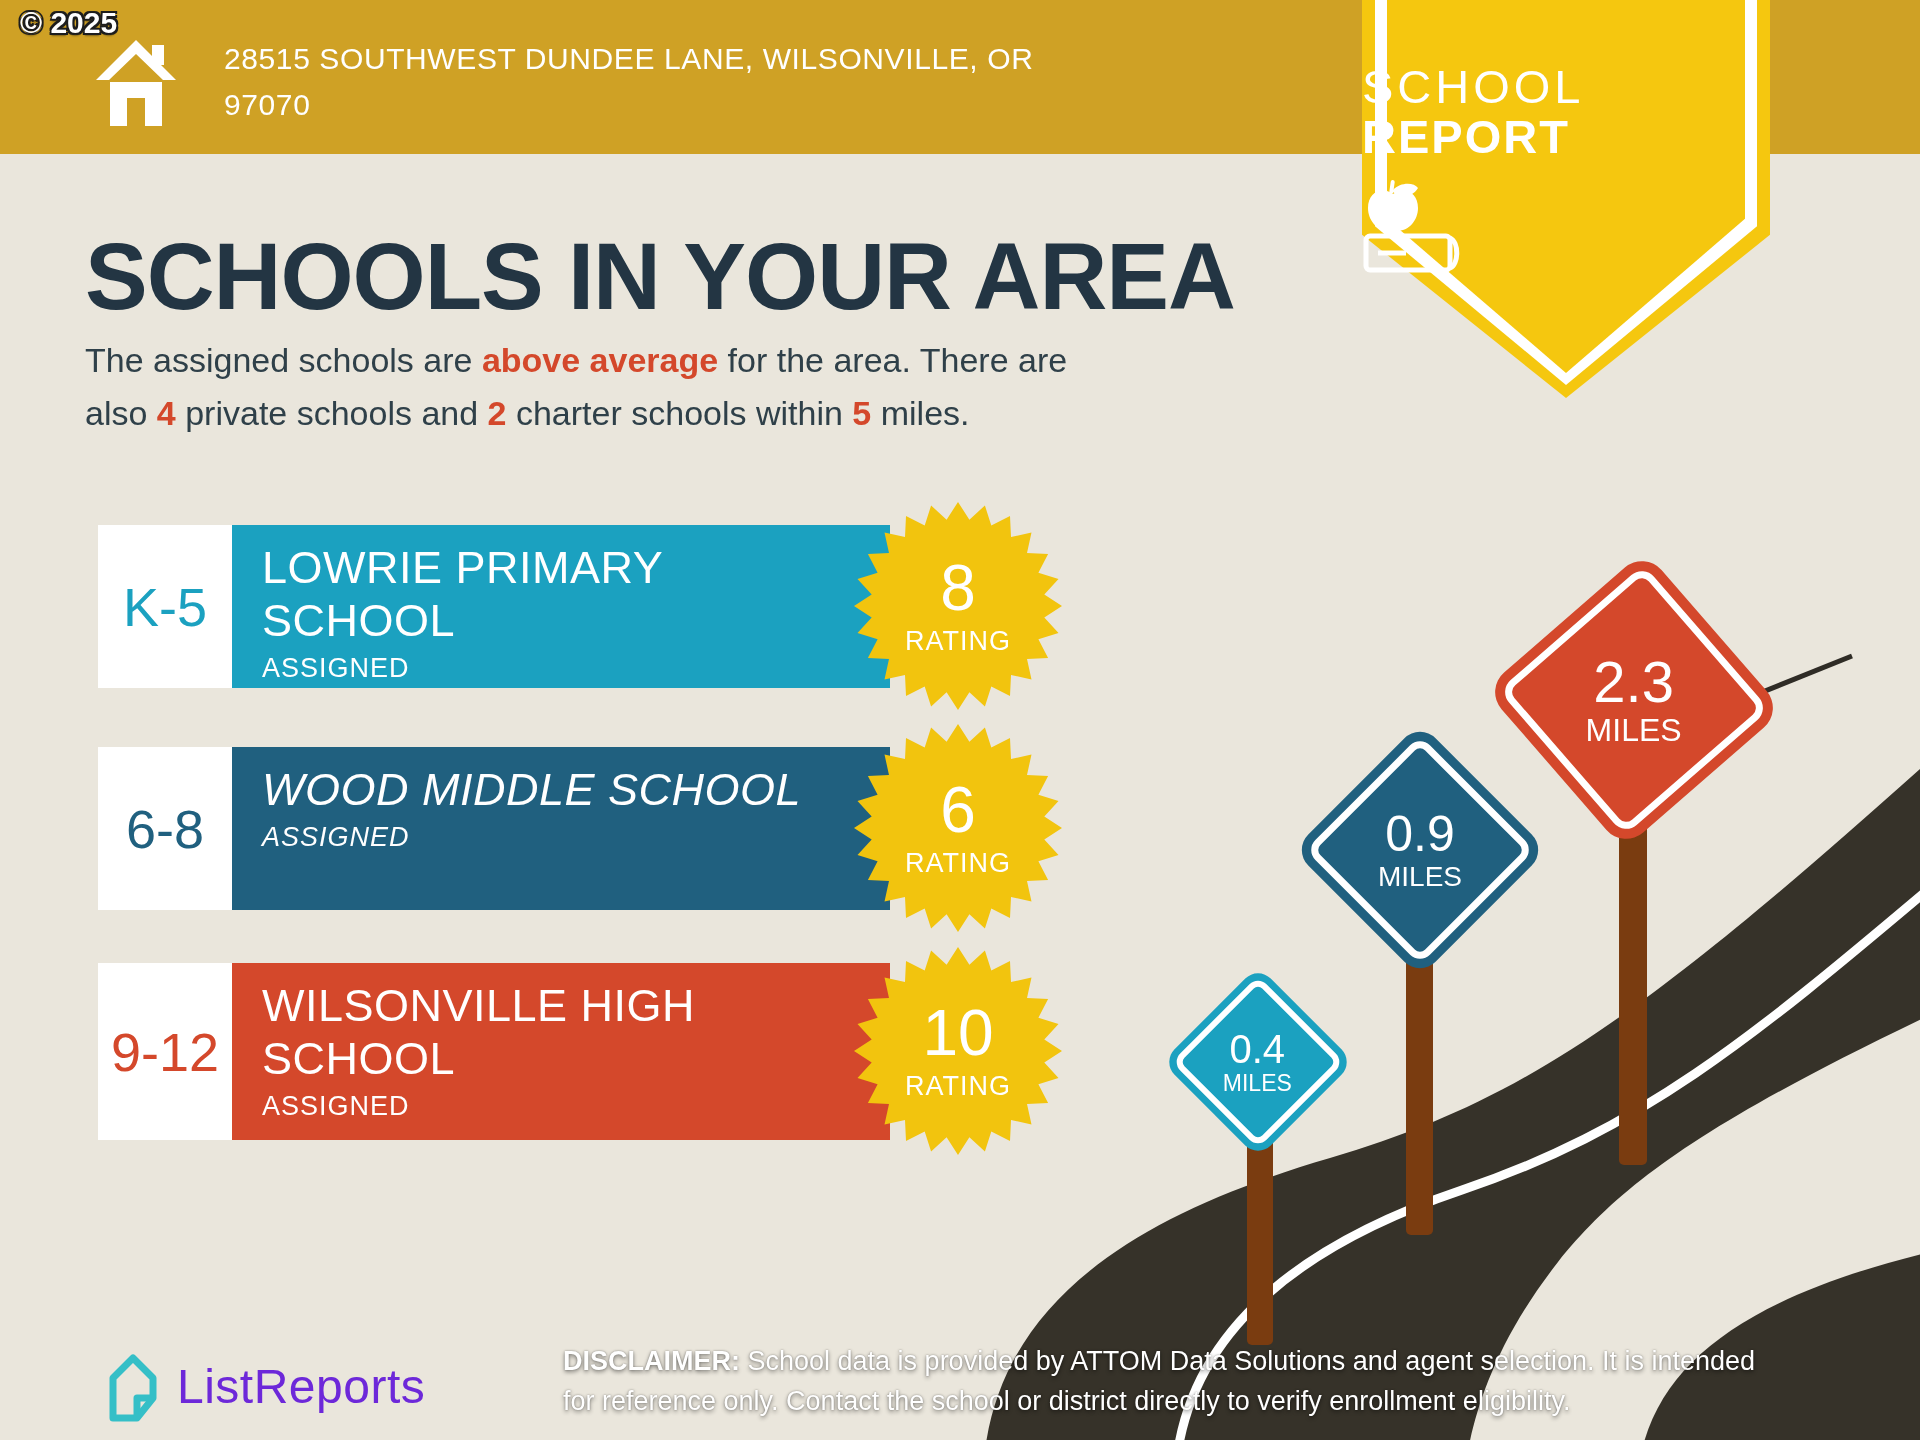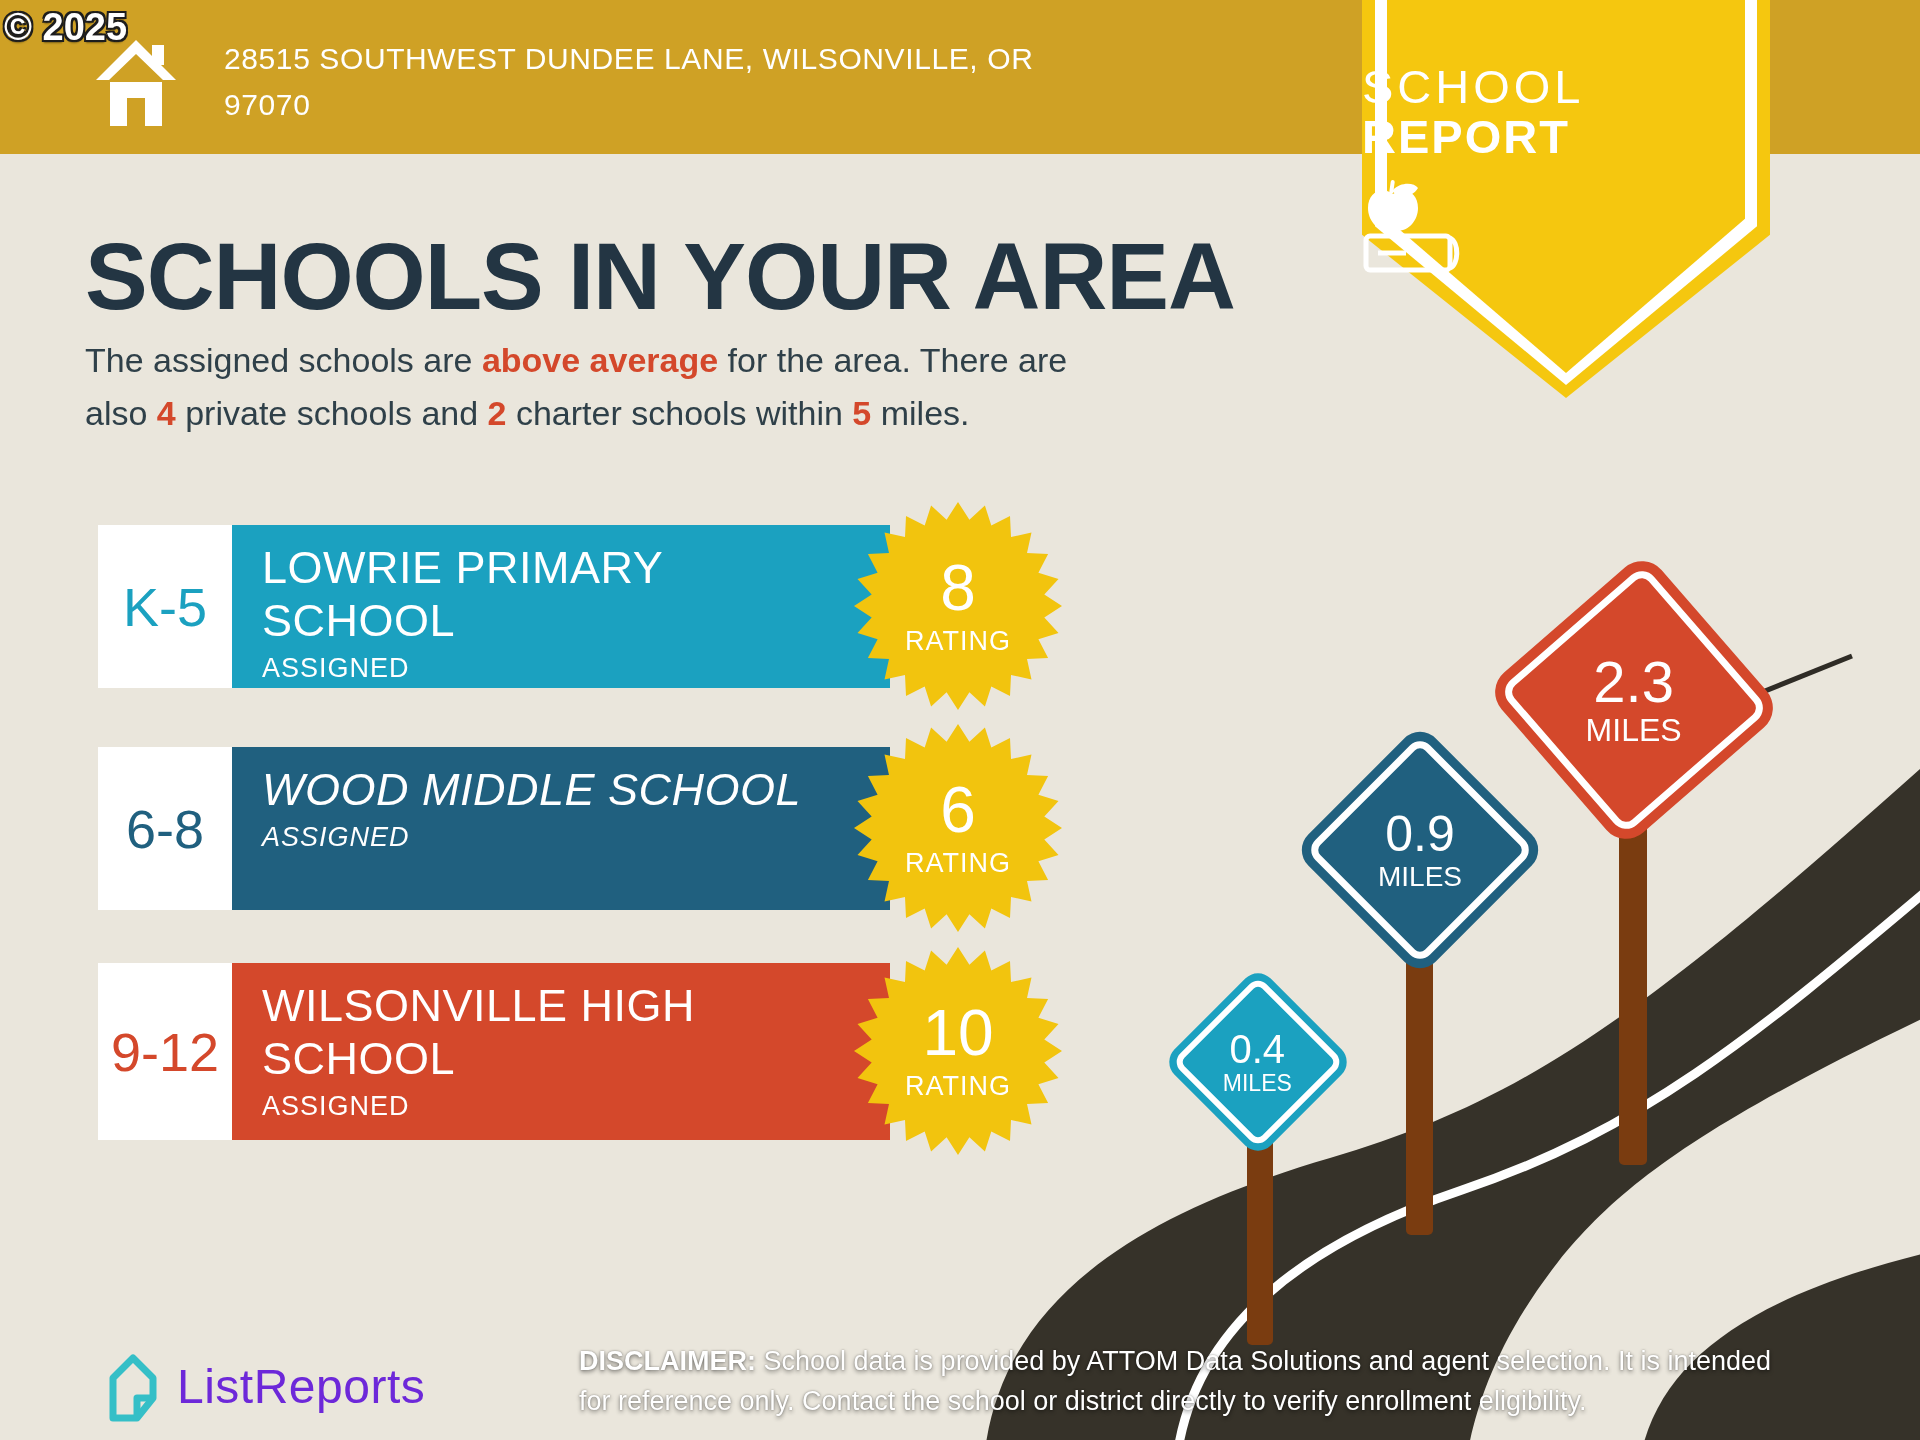--- a/index.html
+++ b/index.html
@@ -5,21 +5,21 @@
   * { margin:0; padding:0; box-sizing:border-box; }
   html,body { width:1920px; height:1440px; }
   body { font-family:"Liberation Sans", sans-serif; }
   .canvas { position:relative; width:1920px; height:1440px; background:#EAE6DC; overflow:hidden; }
 
   
   .banner { position:absolute; left:0; top:0; width:1920px; height:154px; background:#CFA125; z-index:1; }
   .home-icon { position:absolute; left:96px; top:40px; width:80px; height:86px; }
   .address { position:absolute; left:224px; top:36px; color:#FFFFFF; font-size:30px; line-height:46px; letter-spacing:0.6px; font-weight:400; }
 
-  .copyright { position:absolute; left:4px; top:6px; z-index:8; color:#FFFFFF; font-weight:700; font-size:38px;
+  .copyright { position:absolute; left:20px; top:6px; z-index:8; color:#FFFFFF; font-weight:700; font-size:30px;
     text-shadow:-2px -2px 0 #1d1d1d, 2px -2px 0 #1d1d1d, -2px 2px 0 #1d1d1d, 2px 2px 0 #1d1d1d, 0 3px 2px rgba(0,0,0,.4); }
 
   
   .badge { position:absolute; left:1362px; top:0; width:408px; height:398px; z-index:6; }
   .badge-layer { position:absolute; clip-path:polygon(0 0, 100% 0, 100% 59%, 50% 100%, 0 59%); }
   .badge-layer.l1 { inset:0; background:#F5C70F; }
   .badge-layer.l2 { inset:0 13px 13px 13px; top:-2px; background:#FFFFFF; }
   .badge-layer.l3 { inset:0 25px 25px 25px; top:-3px; background:#F5C70F; }
   .badge-content { position:absolute; inset:0; display:flex; flex-direction:column; align-items:flex-start; padding-top:62px; color:#FFFFFF; }
   .badge-title1 { font-size:47px; font-weight:300; letter-spacing:4px; line-height:50px; }
@@ -82,21 +82,21 @@
   .sign-red { left:1528px; top:594px; width:212px; height:212px; background:#D4482B; border-radius:26px; transform:rotate(49deg); }
   .sign-red::before { inset:10px; border-radius:16px; }
   .sign-red .sign-label { transform:rotate(-49deg); }
   .sign-red .sign-num { font-size:58px; line-height:60px; }
   .sign-red .sign-unit { font-size:32px; }
 
   
   .brand { position:absolute; left:103px; top:1348px; display:flex; align-items:center; z-index:5; }
   .brand-name { margin-left:14px; font-size:48px; color:#6d28d9; font-weight:400; letter-spacing:0.5px; }
   .disclaimer { position:absolute; left:563px; top:1341px; width:1250px; font-size:27px; line-height:40px; color:#FFFFFF; z-index:5;
-    text-shadow:0 2px 4px rgba(0,0,0,0.45), 0 0 2px rgba(0,0,0,0.35);margin-left:16px; }
+    text-shadow:0 2px 4px rgba(0,0,0,0.45), 0 0 2px rgba(0,0,0,0.35); }
   .disclaimer .bold { font-weight:700; }
 </style>
 </head>
 <body>
 
 <div class="canvas">
 
   <div class="banner">
     <svg class="home-icon" viewBox="0 0 80 86">
       <polygon points="40,0 0,40 13,40 40,14 67,40 80,40" fill="#FFFFFF"></polygon>

